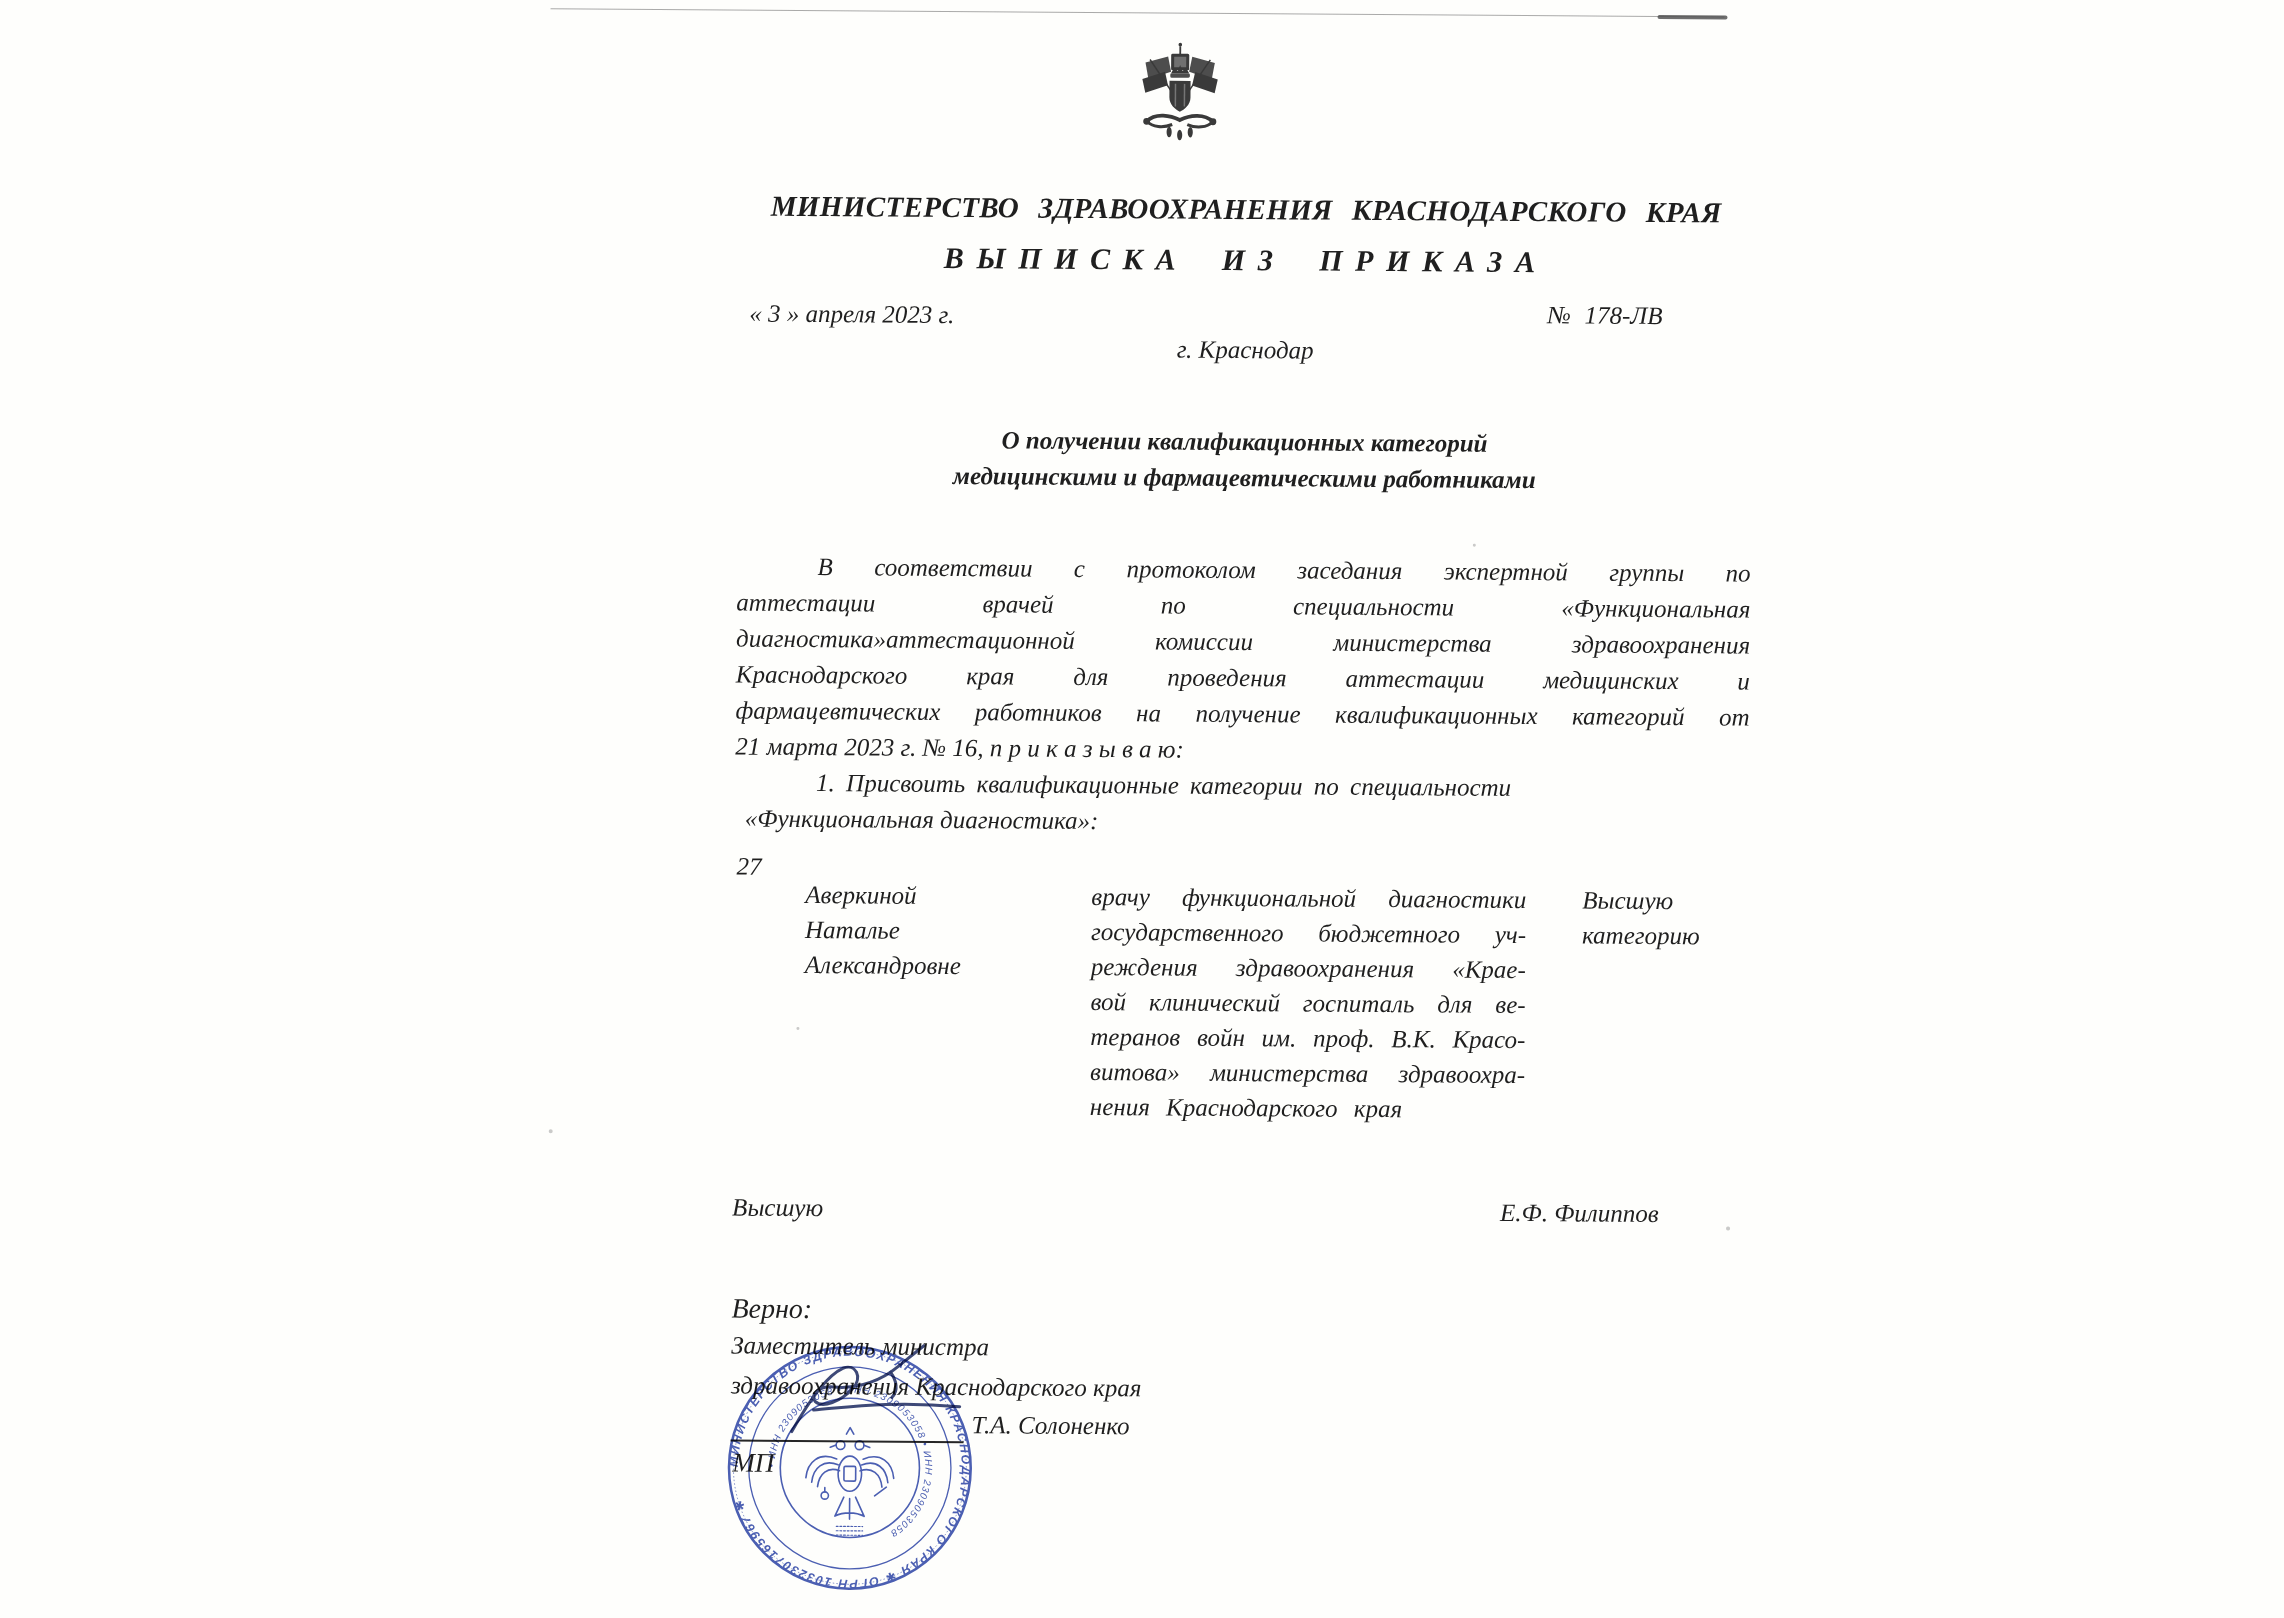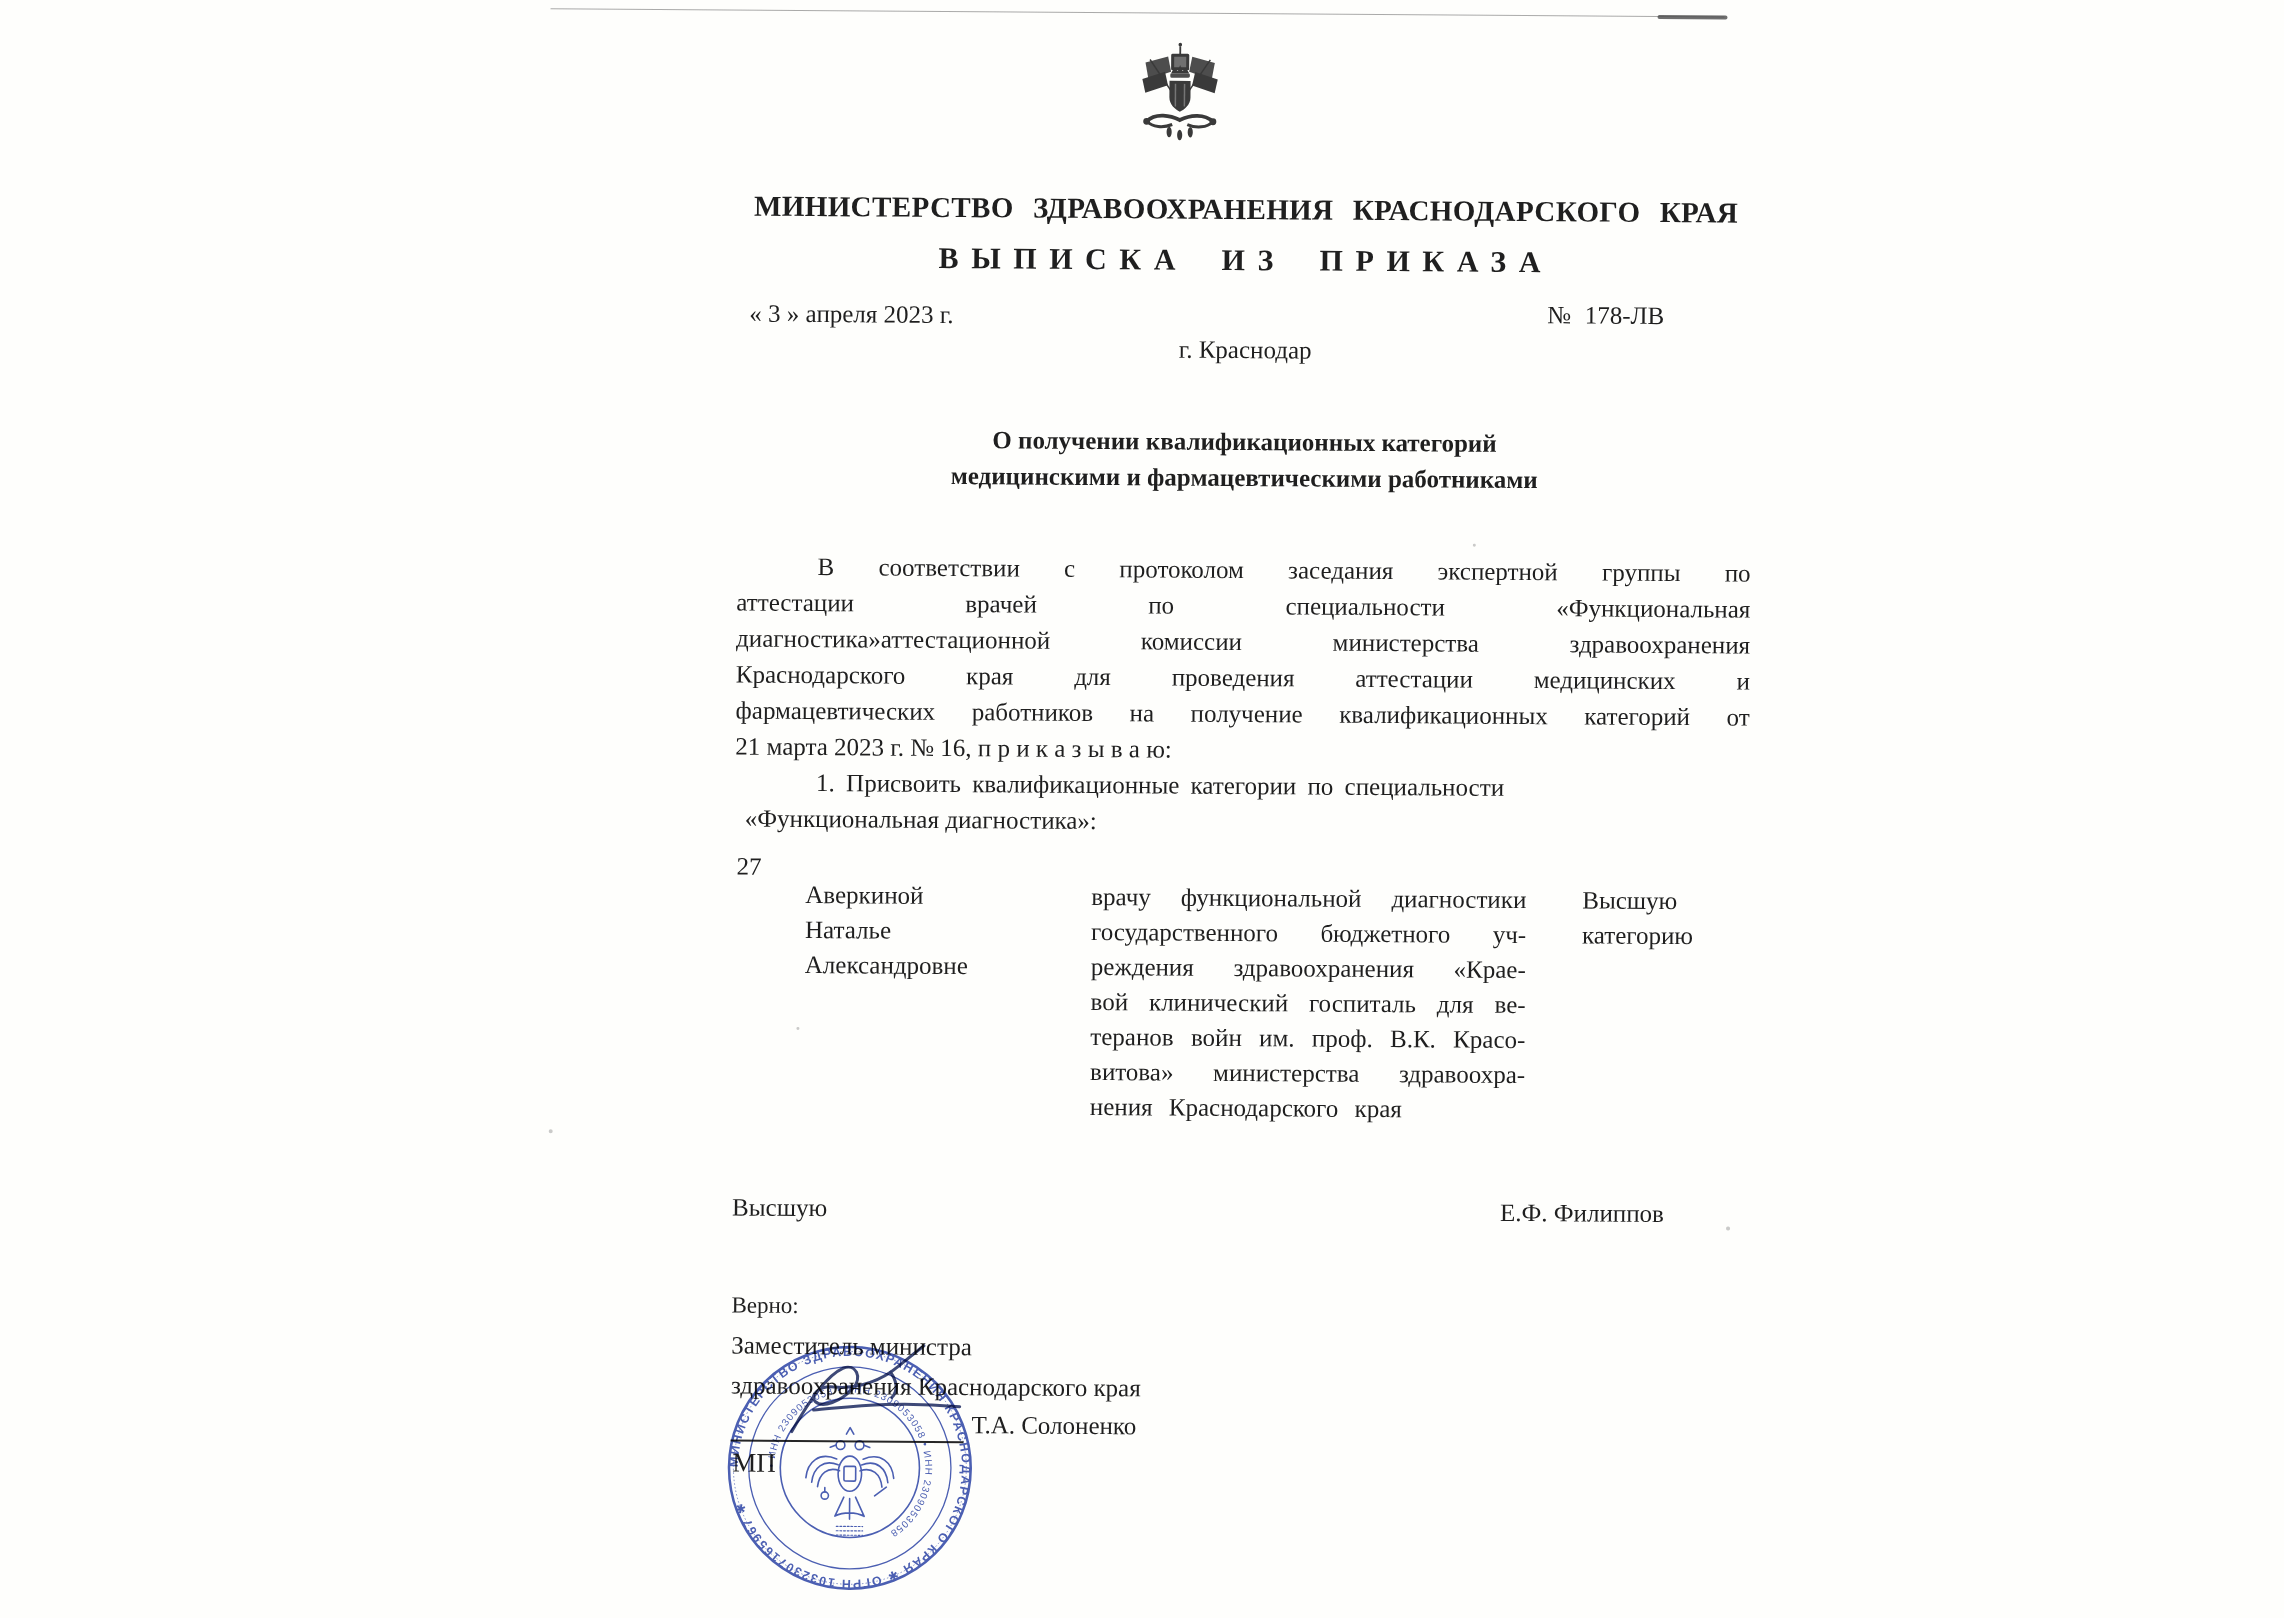--- a/index.html
+++ b/index.html
@@ -1,17 +1,17 @@
 <!DOCTYPE html>
 <html style="font-size:11.6px"><head>
 <meta charset="utf-8">
 <style>
   html,body{margin:0;padding:0;background:#ffffff;}
   .canvas{position:relative;width:2284px;height:1618px;background:#fefefc;overflow:hidden;
-          font-family:"Liberation Serif","DejaVu Serif",serif;color:var(--ink,#1f1f1f);}
+          font-family:"Liberation Serif","DejaVu Serif",serif;color:var(--ink,#1f1f1f);font-style:italic;}
   .skew{position:absolute;inset:0;transform:rotate(0.4deg);transform-origin:1232px 232px;}
   .abs{position:absolute;}
   .center{text-align:center;}
   
   .scanline{left:549px;top:13px;width:1174px;height:1.4px;background:#8d8d8d;opacity:.75;}
   .scanline-end{left:1656px;top:11.6px;width:70px;height:4.3px;background:#4b4b4b;border-radius:2.2px;opacity:.8;}
   .speck{border-radius:50%;background:#6b6b6b;opacity:.35;}
   
   .ministry{left:739px;top:193px;width:1014px;font-size:29px;font-weight:bold;word-spacing:11.6px;letter-spacing:0.4px;}
   .doctype{left:739px;top:243px;width:1014px;font-size:30px;font-weight:bold;letter-spacing:.42em;word-spacing:.45em;}
@@ -28,21 +28,21 @@
   .wsp{word-spacing:5px;}
   
   .t-num{left:741px;top:856px;font-size:25px;}
   .t-name{left:810px;top:880px;width:239px;font-size:25px;line-height:35px;}
   .t-pos{left:1096px;top:880px;width:435px;font-size:25px;line-height:35px;}
   .t-pos .last{text-align:left;text-align-last:left;word-spacing:10px;}
   .t-cat{left:1587px;top:880px;width:181px;font-size:25px;line-height:35px;}
   
   .minister-label{left:739px;top:1197px;font-size:25px;}
   .minister-name{left:1507px;top:1197px;font-size:25px;}
-  .verno{left:739px;top:1296px;font-size:23px;}
+  .verno{left:739px;top:1296px;font-size:28px;}
   .deputy1{left:739px;top:1335px;font-size:25px;}
   .deputy2{left:739px;top:1375px;font-size:25px;}
   .sigline{left:739px;top:1443px;width:233px;height:0;border-top:2.9px solid #262626;}
   .deputy-name{left:980px;top:1413px;font-size:25px;}
   .mp{left:741px;top:1451px;font-size:27px;}
   
   .emblem{left:1139px;top:42px;width:80px;height:101px;}
   .emblem .dk{fill:#3a3a3a;}
   .emblem .md{fill:#4d4d4d;}
   .emblem .ln{stroke:#3a3a3a;fill:none;}

